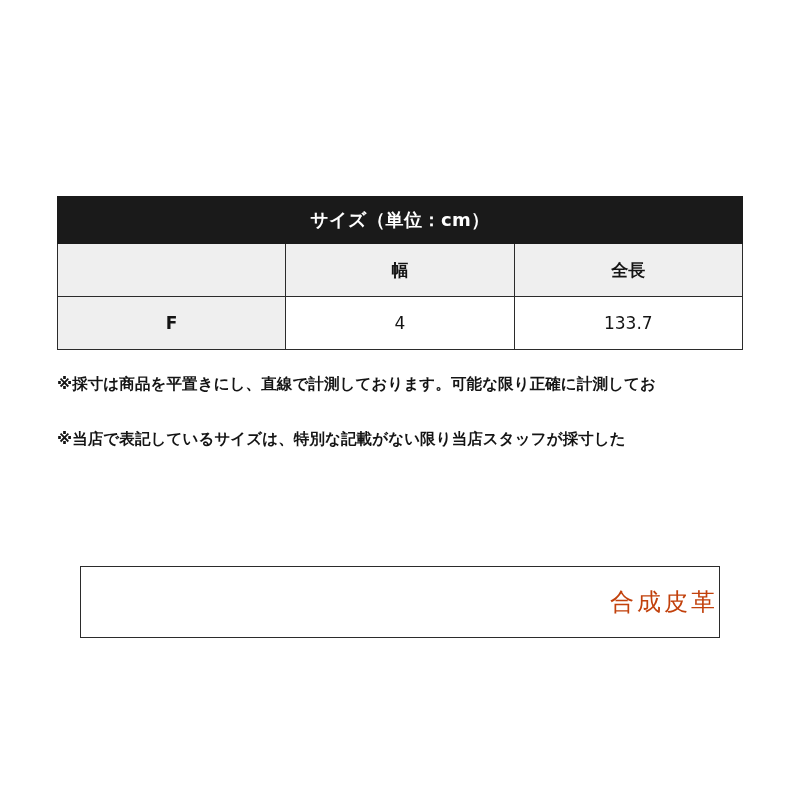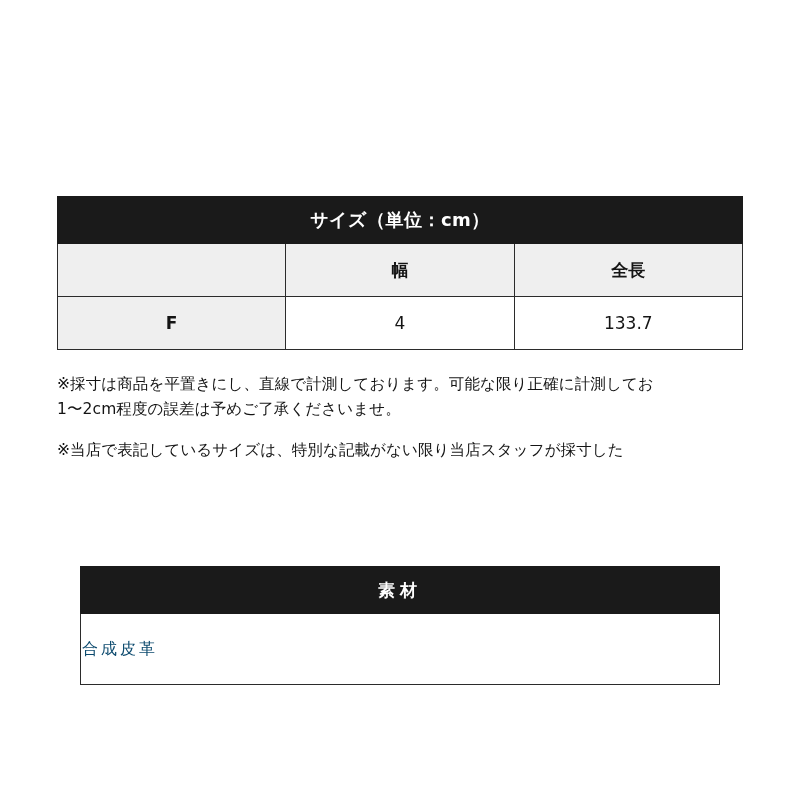--- a/index.html
+++ b/index.html
@@ -81,23 +81,24 @@
     position: absolute;
     left: 57px;
     top: 372px;
     width: 700px;
   }
   .note-block {
     font-size: 15.5px;
     line-height: 1.62;
     color: #141414;
     letter-spacing: 0.1px;
+    font-weight: bold;
   }
   .note-block + .note-block {
-    margin-top: 16px;
+    margin-top: 30px;
   }
   .note-line {
     display: block;
     white-space: nowrap;
   }
 
   
   .material-table {
     position: absolute;
     left: 80px;
@@ -111,24 +112,24 @@
     color: #ffffff;
     font-size: 17px;
     font-weight: bold;
     height: 44px;
     text-align: center;
     letter-spacing: 5px;
     border: 1px solid #1a1a1a;
   }
   .material-value {
     background: #ffffff;
-    color: #0c4a6e;
-    font-size: 16px;
+    color: #c2410c;
+    font-size: 24px;
     height: 68px;
-    text-align: left;
+    text-align: right;
     border: 1px solid #2b2b2b;
     letter-spacing: 3px;
   }
 </style>
 </head>
 <body>
 
 <div class="page">
 
   <table class="size-table">
@@ -145,31 +146,27 @@
         <td class="size-row-label">F</td>
         <td class="size-cell">4</td>
         <td class="size-cell">133.7</td>
       </tr>
     </tbody>
   </table>
 
   <div class="notes">
     <div class="note-block">
       <span class="note-line">※採寸は商品を平置きにし、直線で計測しております。可能な限り正確に計測してお</span>
-      <span class="note-line">1〜2cm程度の誤差は予めご了承くださいませ。</span>
     </div>
     <div class="note-block">
       <span class="note-line">※当店で表記しているサイズは、特別な記載がない限り当店スタッフが採寸した</span>
     </div>
   </div>
 
   <table class="material-table">
     <tbody>
       <tr>
-        <th class="material-title">素材</th>
-      </tr>
-      <tr>
         <td class="material-value">合成皮革</td>
       </tr>
     </tbody>
   </table>
 
 </div>
 
 </body></html>

